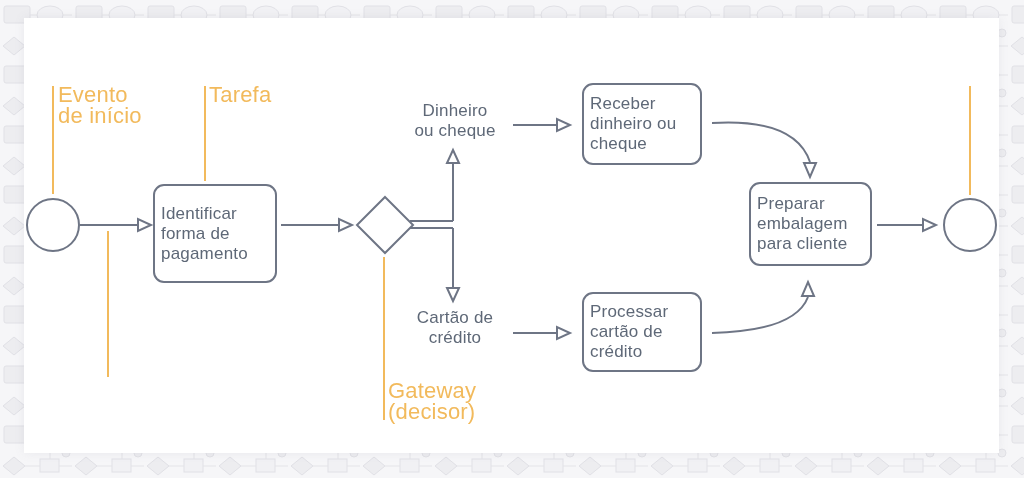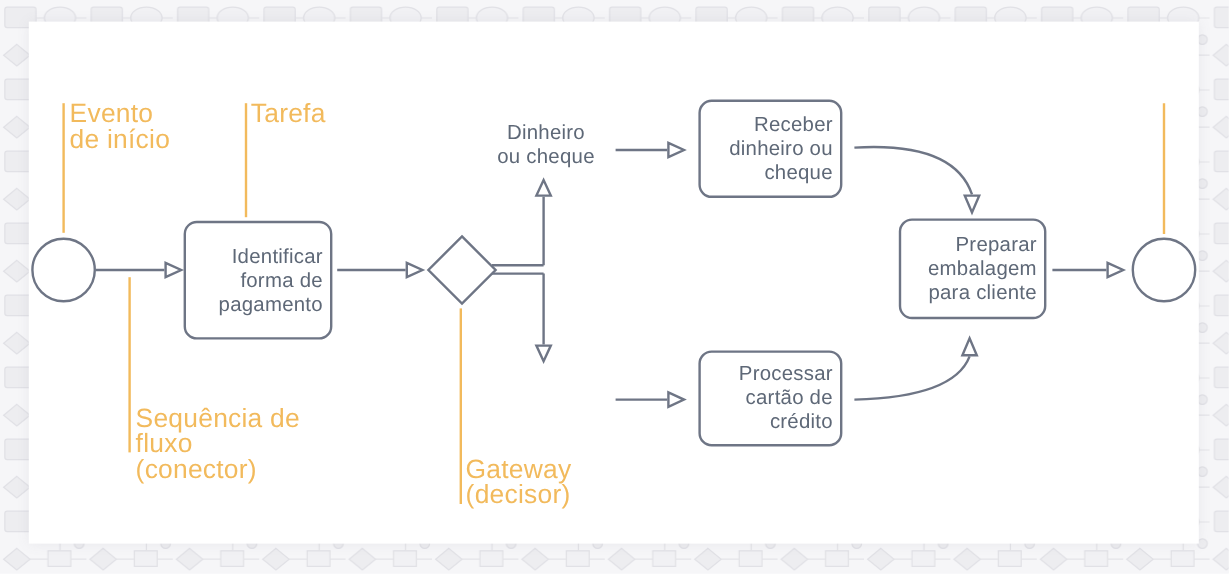--- a/index.html
+++ b/index.html
@@ -21,21 +21,21 @@
   .task-box {
     position: absolute; z-index: 3;
     box-sizing: border-box;
     border: 2px solid #6e7585;
     border-radius: 11px;
     background: #ffffff;
     color: #5e6877;
     font-size: 17px; line-height: 20px;
     letter-spacing: 0.2px;
     display: flex; align-items: center; justify-content: center;
-    text-align: right;
+    text-align: left;
     padding: 4px 6px;
   }
   .flow-label {
     position: absolute; z-index: 3;
     color: #5e6877;
     font-size: 17px; line-height: 20px;
     letter-spacing: 0.2px;
     text-align: center;
   }
   .annotation {
@@ -107,19 +107,19 @@
       <path d="M970 86 V195"></path>
     </g>
   </svg>
 
   <div class="task-box" style="left:153px; top:184px; width:124px; height:99px;">Identificar forma de pagamento</div>
   <div class="task-box" style="left:582px; top:83px; width:120px; height:82px;">Receber dinheiro ou cheque</div>
   <div class="task-box" style="left:749px; top:182px; width:123px; height:84px;">Preparar embalagem para cliente</div>
   <div class="task-box" style="left:582px; top:292px; width:120px; height:80px;">Processar cartão de crédito</div>
 
   <div class="flow-label" style="left:412px; top:101px; width:86px;">Dinheiro ou cheque</div>
+  <div class="flow-label" style="left:412px; top:308px; width:86px;">Cartão de crédito</div>
 
   <div class="annotation" style="left:58px; top:84px; width:92px;">Evento de início</div>
   <div class="annotation" style="left:209px; top:84px; width:80px;">Tarefa</div>
-  <div class="annotation" style="left:113px; top:338px; width:138px;">Sequência de fluxo (conector)</div>
   <div class="annotation" style="left:388px; top:380px; width:92px;">Gateway (decisor)</div>
 
 </div>
 
 </body></html>

